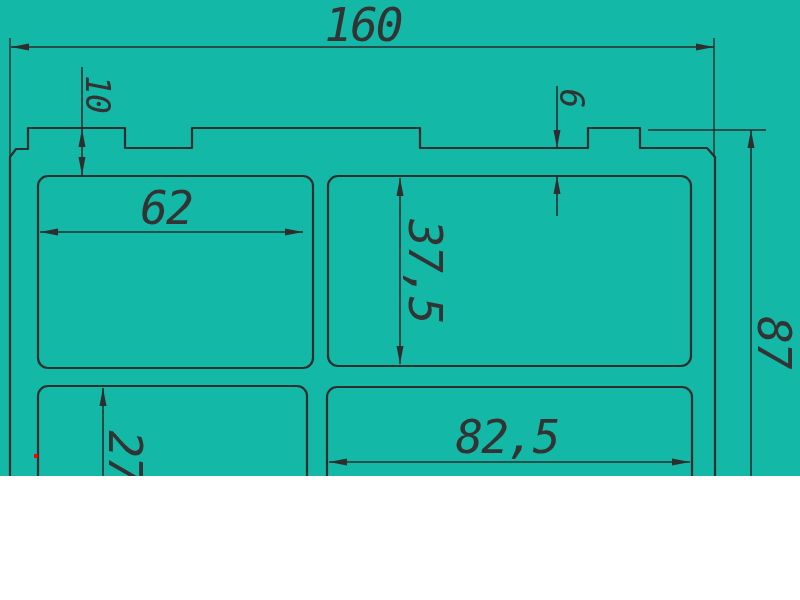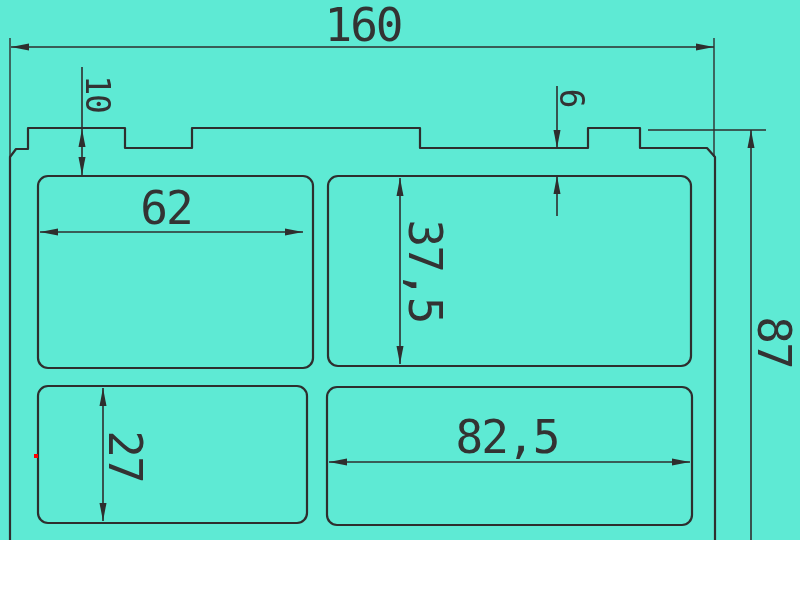--- a/index.html
+++ b/index.html
@@ -1,16 +1,16 @@
 <!DOCTYPE html>
 <html><head>
 <meta charset="utf-8">
 <style>
   html,body{margin:0;padding:0;background:#ffffff;}
-  .stage{position:relative;width:800px;height:540px;background:#5eead4;overflow:hidden;}
+  .stage{position:relative;width:800px;height:476px;background:#14b8a6;overflow:hidden;font-style:italic;}
   svg{display:block;}
   text{
     font-family:"DejaVu Sans Mono", monospace;
     fill:#333333;
   }
   .dim-text-lg{font-size:46px;letter-spacing:-2px;}
   .dim-text-sm{font-size:33px;letter-spacing:-1px;}
   .outline{fill:none;stroke:#2e2e2e;stroke-width:2.2;stroke-linejoin:round;}
   .cavity{fill:none;stroke:#2e2e2e;stroke-width:2.2;}
   .dimline{stroke:#2e2e2e;stroke-width:1.6;fill:none;}

